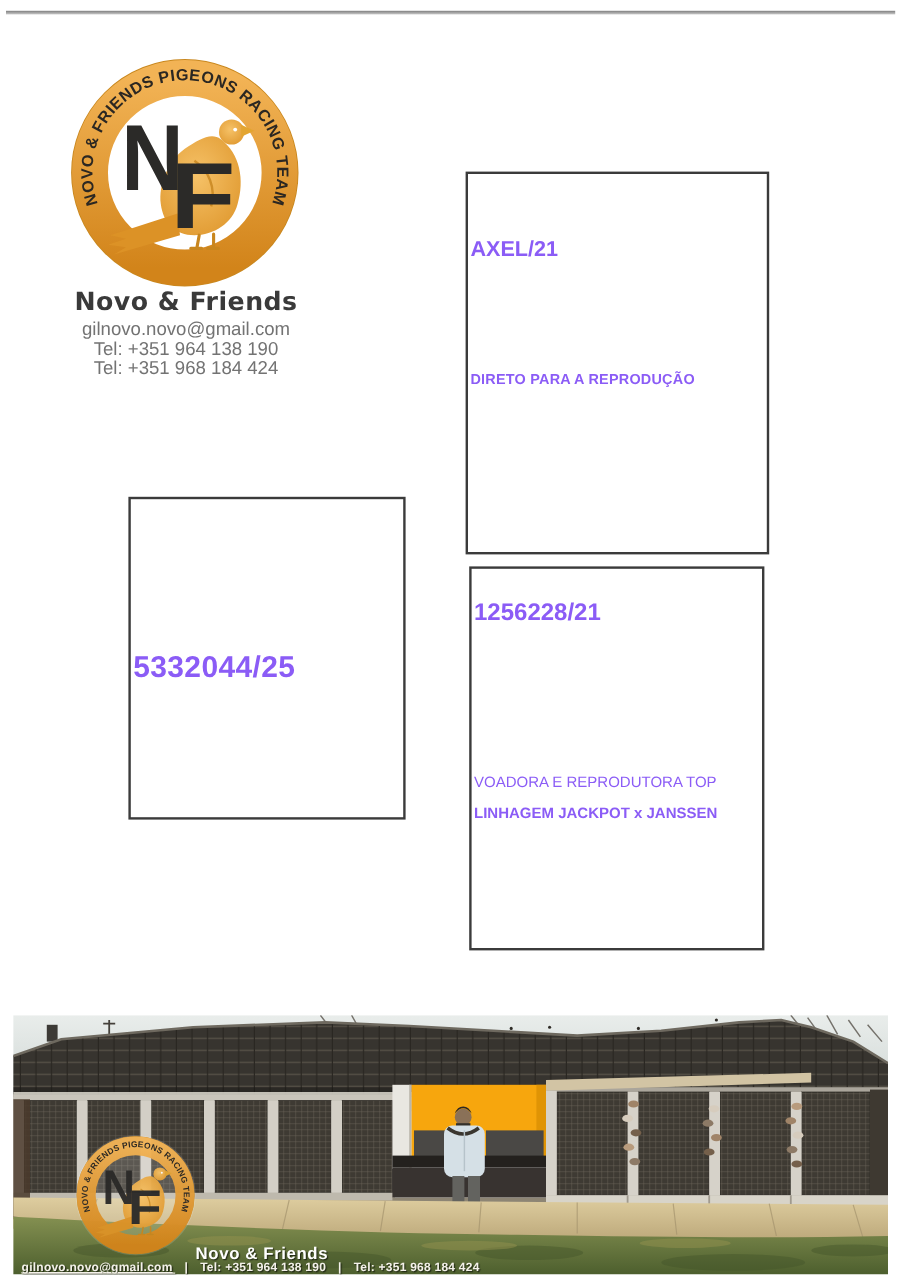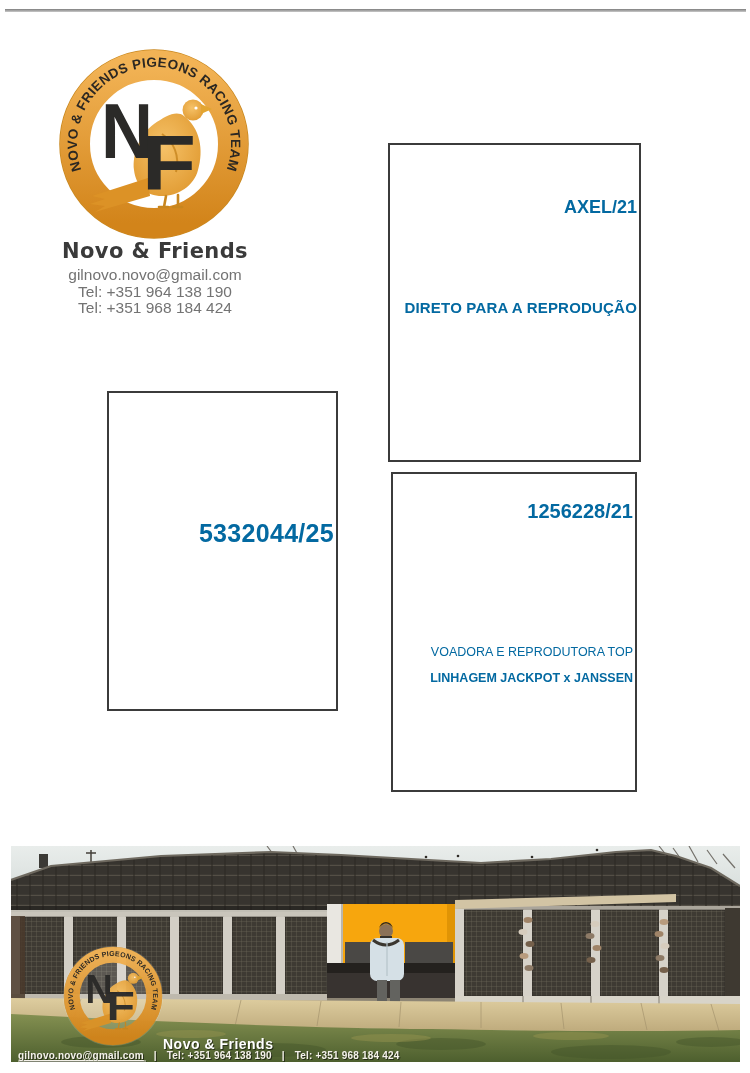--- a/index.html
+++ b/index.html
@@ -11,27 +11,27 @@
     position:absolute;left:5px;top:9px;width:741px;height:3px;
     background:linear-gradient(#7e7e7e,#c9c9c9);
   }
   .logo-svg{position:absolute;left:56px;top:46px;width:196px;height:196px;}
   .header-text{position:absolute;left:35px;top:240px;width:240px;text-align:center;}
   .brand{font-size:21px;font-weight:bold;color:#3a3a3a;letter-spacing:.4px;line-height:23px;font-family:"DejaVu Sans","Liberation Sans",sans-serif;}
   .contact{font-size:15.5px;color:#737373;line-height:15.5px;margin-top:1px;}
   .contact.first{margin-top:4px;}
   .card{
     position:absolute;background:#ffffff;border:2px solid #3b3b3b;box-sizing:border-box;
-    color:#0369a1;text-align:right;
+    color:#8b5cf6;text-align:left;
   }
   .card span{position:absolute;left:2px;right:2px;display:block;}
   #card-axel{left:388px;top:143px;width:253px;height:319px;}
   #card-axel .title{top:52px;font-size:18px;font-weight:bold;}
-  #card-axel .note{top:154px;font-size:15px;font-weight:bold;letter-spacing:.2px;}
-  #card-ring{left:107px;top:391px;width:231px;height:320px;}
+  #card-axel .note{top:164px;font-size:12px;font-weight:bold;letter-spacing:.2px;}
+  #card-ring{left:107px;top:414px;width:231px;height:269px;}
   #card-ring .title{top:126px;font-size:25px;font-weight:bold;letter-spacing:.3px;}
   #card-crack{left:391px;top:472px;width:246px;height:320px;}
   #card-crack .title{top:26px;font-size:20px;font-weight:bold;}
   #card-crack .name{top:88px;font-size:12px;font-weight:bold;}
   #card-crack .line1{top:171px;font-size:12.5px;font-weight:normal;}
   #card-crack .line2{top:197px;font-size:12.5px;font-weight:bold;}
   .photo-svg{position:absolute;left:11px;top:846px;width:729px;height:216px;}
   .svgtext{font-family:"Liberation Sans",sans-serif;}
 </style>
 </head>

